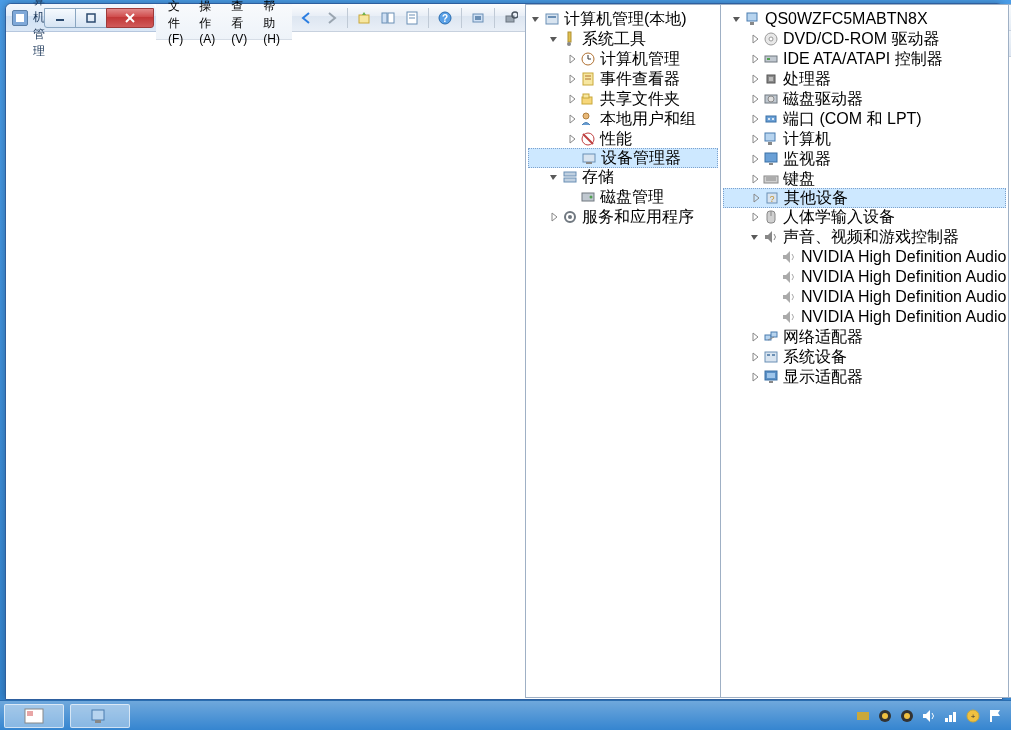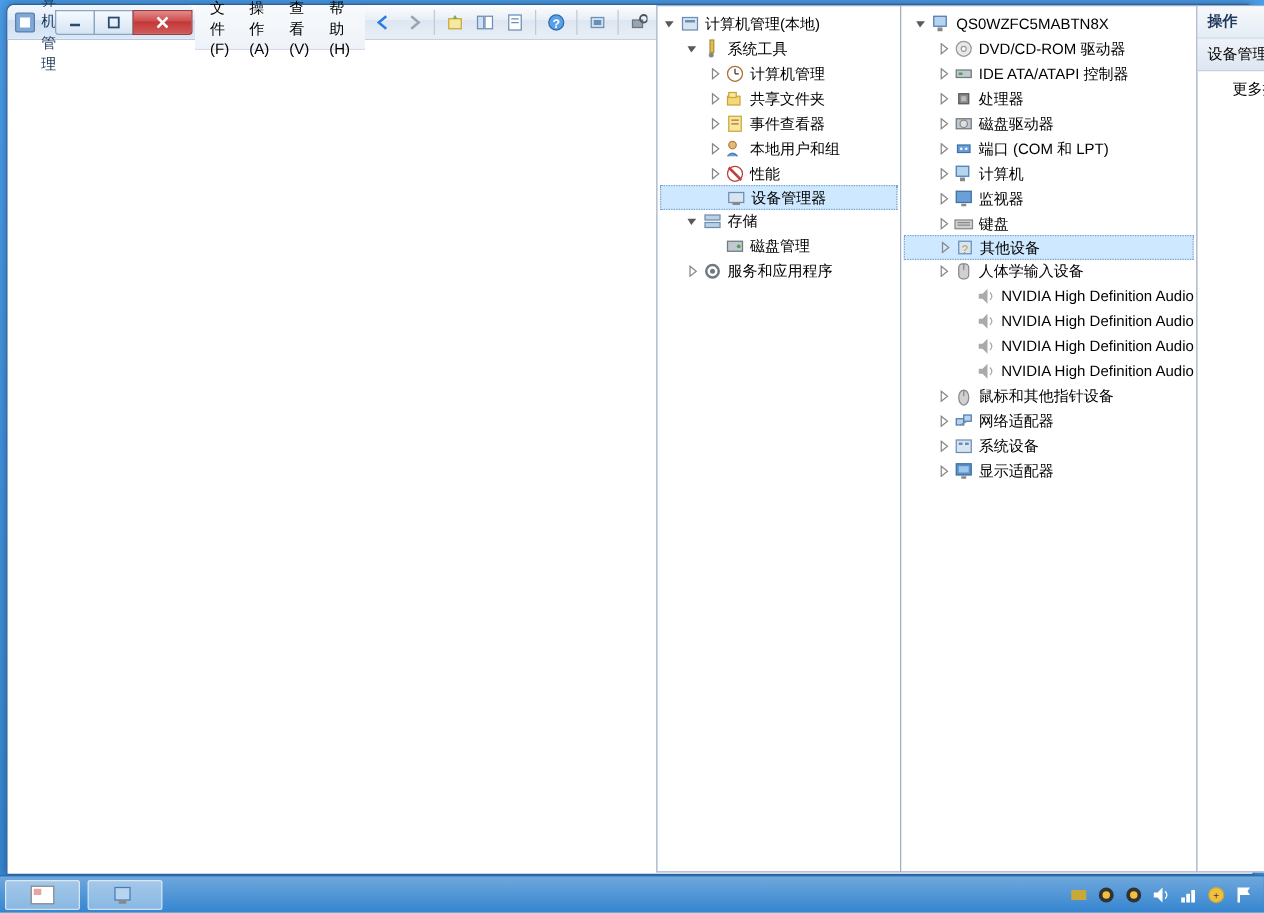--- a/index.html
+++ b/index.html
@@ -58,21 +58,21 @@
 .panel { border:1px solid #9fb0c5; background:#fff; margin:-1px 0 0 -1px; overflow:auto; height:100%;}
 .panel.left { width:196px; flex:none; }
 .panel.mid { flex:1; }
 .panel.right { width:200px; flex:none; }
 .tree { padding:4px 2px; }
 .tree-row { display:flex; align-items:center; height:20px; white-space:nowrap; cursor:pointer; }
 .tree-row.selected { background:#cde8ff; border:1px dotted #7da2ce; height:20px; margin:-1px 0;}
 .toggle { width:16px; height:16px; display:flex; align-items:center; justify-content:center; flex:none; color:#6b6b6b;}
 .toggle svg { display:block; }
 .icon { width:16px; height:16px; flex:none; margin-right:4px; display:flex; align-items:center; justify-content:center;}
-.label { font-size:12px; color:#000; }
+.label { font-size:16px; color:#000; }
 .right-hdr { background: linear-gradient(to bottom,#f6f9fc,#e4ecf5); border-bottom:1px solid #c7d1de; padding:4px 8px; font-weight:bold; color:#1e395b;}
 .right-sub { background: linear-gradient(to bottom,#eef3f9,#dde6f1); border-bottom:1px solid #c7d1de; padding:4px 8px; display:flex; justify-content:space-between; align-items:center; cursor:pointer;}
 .right-item { padding:6px 8px 6px 28px; display:flex; justify-content:space-between; align-items:flex-start; cursor:pointer;}
 .taskbar { position:absolute; bottom:0; left:0; right:0; height:30px; background: linear-gradient(to bottom,#6fa8dc 0%, #3585d0 100%); display:flex; align-items:center; padding:0 4px; gap:6px; border-top:1px solid #2a6db0;}
 .task-btn { height:24px; width:60px; background:rgba(255,255,255,0.4); border:1px solid rgba(255,255,255,0.6); border-radius:2px; cursor:pointer; display:flex; align-items:center; justify-content:center;}
 .tray { margin-left:auto; display:flex; align-items:center; gap:6px; padding-right:4px;}
 .tray-icon { width:16px; height:16px; cursor:pointer;}
 .indent { display:inline-block; }
 </style>
 </head>
@@ -214,41 +214,41 @@
           </div>
           <div class="tree-row">
             <span class="indent" style="width: 36px;"></span>
             <span class="toggle">
               <svg width="10" height="10">
                 <path d="M3 1 L8 5 L3 9 Z" fill="none" stroke="#888"></path>
               </svg>
             </span>
             <span class="icon">
               <svg width="16" height="16">
-                <rect x="2" y="6" width="10" height="7" fill="#f7d77a" stroke="#c9a83a"></rect>
-                <rect x="3" y="3" width="6" height="4" fill="#f7e7a1" stroke="#c9a83a"></rect>
-              </svg>
-            </span>
-            <span class="label">共享文件夹</span>
-          </div>
-          <div class="tree-row">
-            <span class="indent" style="width: 36px;"></span>
-            <span class="toggle">
-              <svg width="10" height="10">
-                <path d="M3 1 L8 5 L3 9 Z" fill="none" stroke="#888"></path>
-              </svg>
-            </span>
-            <span class="icon">
-              <svg width="16" height="16">
                 <rect x="3" y="2" width="10" height="12" fill="#f7e7a1" stroke="#c9a83a"></rect>
                 <line x1="5" y1="5" x2="11" y2="5" stroke="#b07030"></line>
                 <line x1="5" y1="8" x2="11" y2="8" stroke="#b07030"></line>
               </svg>
             </span>
             <span class="label">事件查看器</span>
+          </div>
+          <div class="tree-row">
+            <span class="indent" style="width: 36px;"></span>
+            <span class="toggle">
+              <svg width="10" height="10">
+                <path d="M3 1 L8 5 L3 9 Z" fill="none" stroke="#888"></path>
+              </svg>
+            </span>
+            <span class="icon">
+              <svg width="16" height="16">
+                <rect x="2" y="6" width="10" height="7" fill="#f7d77a" stroke="#c9a83a"></rect>
+                <rect x="3" y="3" width="6" height="4" fill="#f7e7a1" stroke="#c9a83a"></rect>
+              </svg>
+            </span>
+            <span class="label">共享文件夹</span>
           </div>
           <div class="tree-row">
             <span class="indent" style="width: 36px;"></span>
             <span class="toggle">
               <svg width="10" height="10">
                 <path d="M3 1 L8 5 L3 9 Z" fill="none" stroke="#888"></path>
               </svg>
             </span>
             <span class="icon">
               <svg width="16" height="16">
@@ -490,20 +490,35 @@
             </span>
             <span class="icon">
               <svg width="16" height="16">
                 <rect x="4" y="2" width="8" height="12" rx="3" fill="#d0d0d0" stroke="#888"></rect>
                 <line x1="8" y1="2" x2="8" y2="7" stroke="#888"></line>
               </svg>
             </span>
             <span class="label">人体学输入设备</span>
           </div>
           <div class="tree-row">
+            <span class="indent" style="width: 24px;"></span>
+            <span class="toggle">
+              <svg width="10" height="10">
+                <path d="M1 3 L8 3 L4 8 Z" fill="#595959"></path>
+              </svg>
+            </span>
+            <span class="icon">
+              <svg width="16" height="16">
+                <path d="M2 6 L5 6 L9 2 L9 14 L5 10 L2 10 Z" fill="#888"></path>
+                <path d="M11 5 Q14 8 11 11" fill="none" stroke="#888"></path>
+              </svg>
+            </span>
+            <span class="label">声音、视频和游戏控制器</span>
+          </div>
+          <div class="tree-row">
             <span class="indent" style="width: 42px;"></span>
             <span class="toggle"></span>
             <span class="icon">
               <svg width="16" height="16">
                 <path d="M2 6 L5 6 L9 2 L9 14 L5 10 L2 10 Z" fill="#aaa"></path>
                 <path d="M11 5 Q14 8 11 11" fill="none" stroke="#aaa"></path>
               </svg>
             </span>
             <span class="label">NVIDIA High Definition Audio</span>
           </div>
@@ -532,35 +547,20 @@
           <div class="tree-row">
             <span class="indent" style="width: 42px;"></span>
             <span class="toggle"></span>
             <span class="icon">
               <svg width="16" height="16">
                 <path d="M2 6 L5 6 L9 2 L9 14 L5 10 L2 10 Z" fill="#aaa"></path>
                 <path d="M11 5 Q14 8 11 11" fill="none" stroke="#aaa"></path>
               </svg>
             </span>
             <span class="label">NVIDIA High Definition Audio</span>
-          </div>
-          <div class="tree-row">
-            <span class="indent" style="width: 24px;"></span>
-            <span class="toggle">
-              <svg width="10" height="10">
-                <path d="M3 1 L8 5 L3 9 Z" fill="none" stroke="#888"></path>
-              </svg>
-            </span>
-            <span class="icon">
-              <svg width="16" height="16">
-                <ellipse cx="8" cy="9" rx="4" ry="6" fill="#d0d0d0" stroke="#888"></ellipse>
-                <line x1="8" y1="3" x2="8" y2="8" stroke="#888"></line>
-              </svg>
-            </span>
-            <span class="label">鼠标和其他指针设备</span>
           </div>
           <div class="tree-row">
             <span class="indent" style="width: 24px;"></span>
             <span class="toggle">
               <svg width="10" height="10">
                 <path d="M3 1 L8 5 L3 9 Z" fill="none" stroke="#888"></path>
               </svg>
             </span>
             <span class="icon">
               <svg width="16" height="16">

